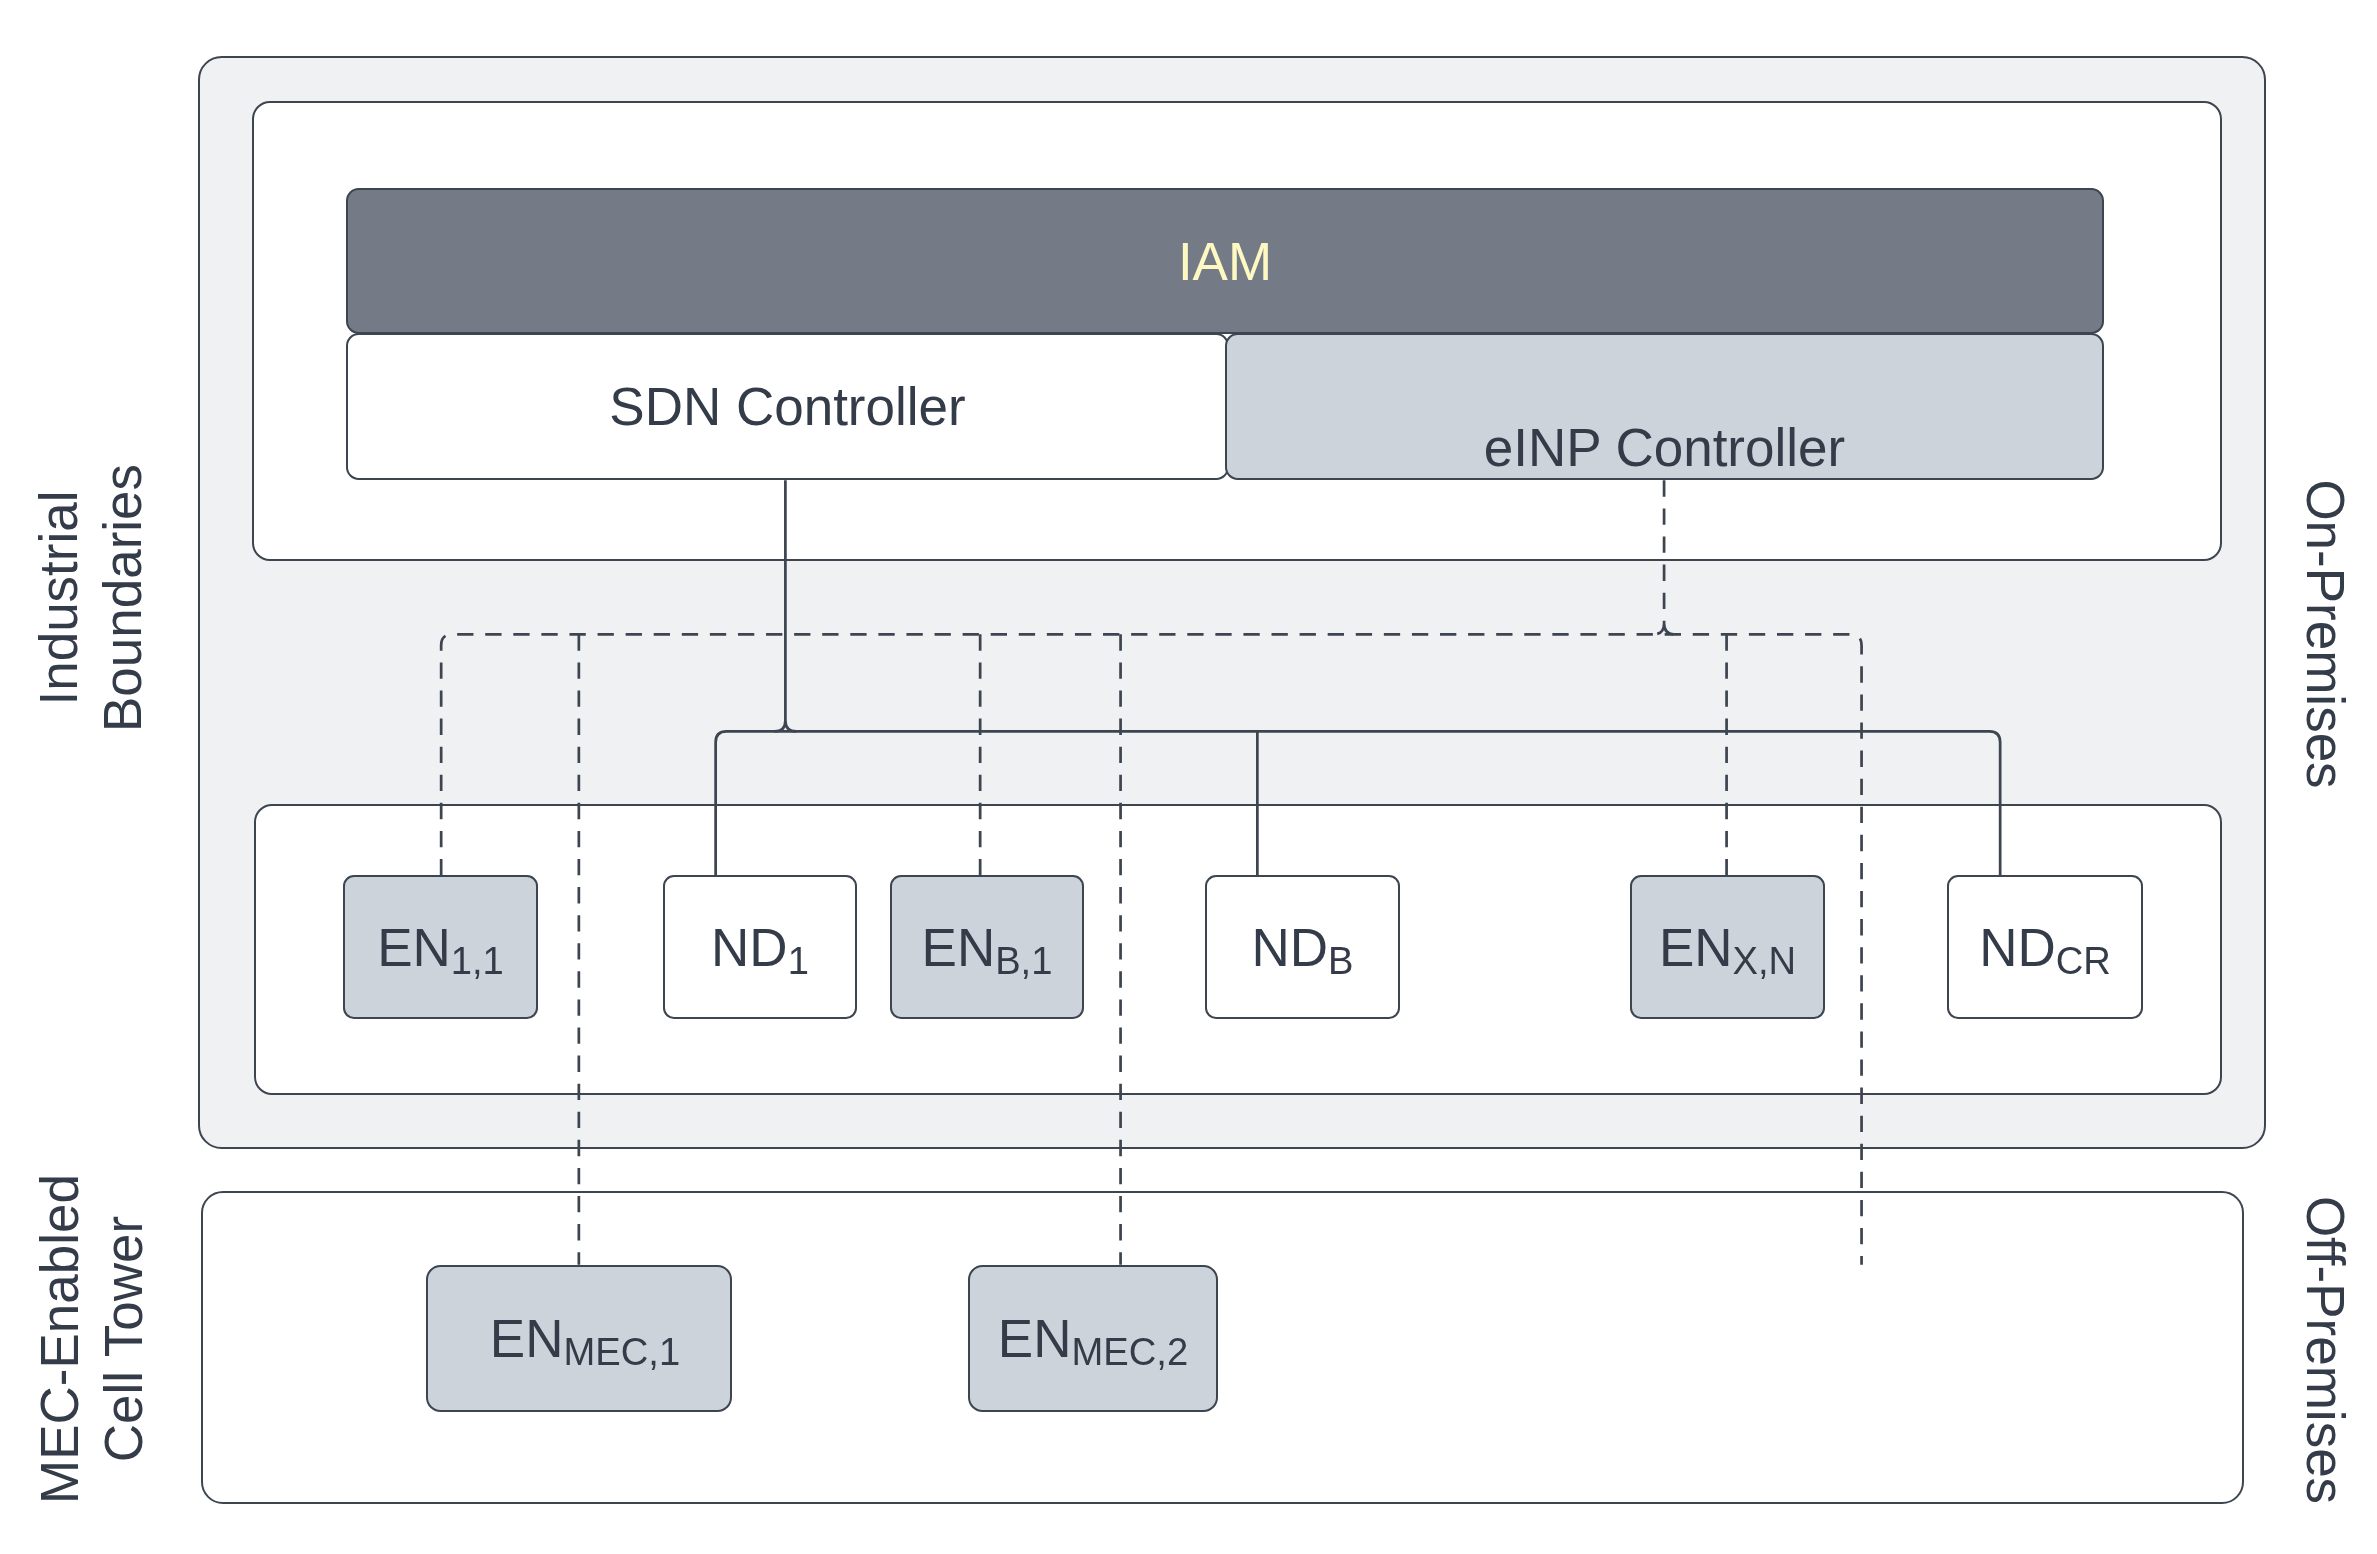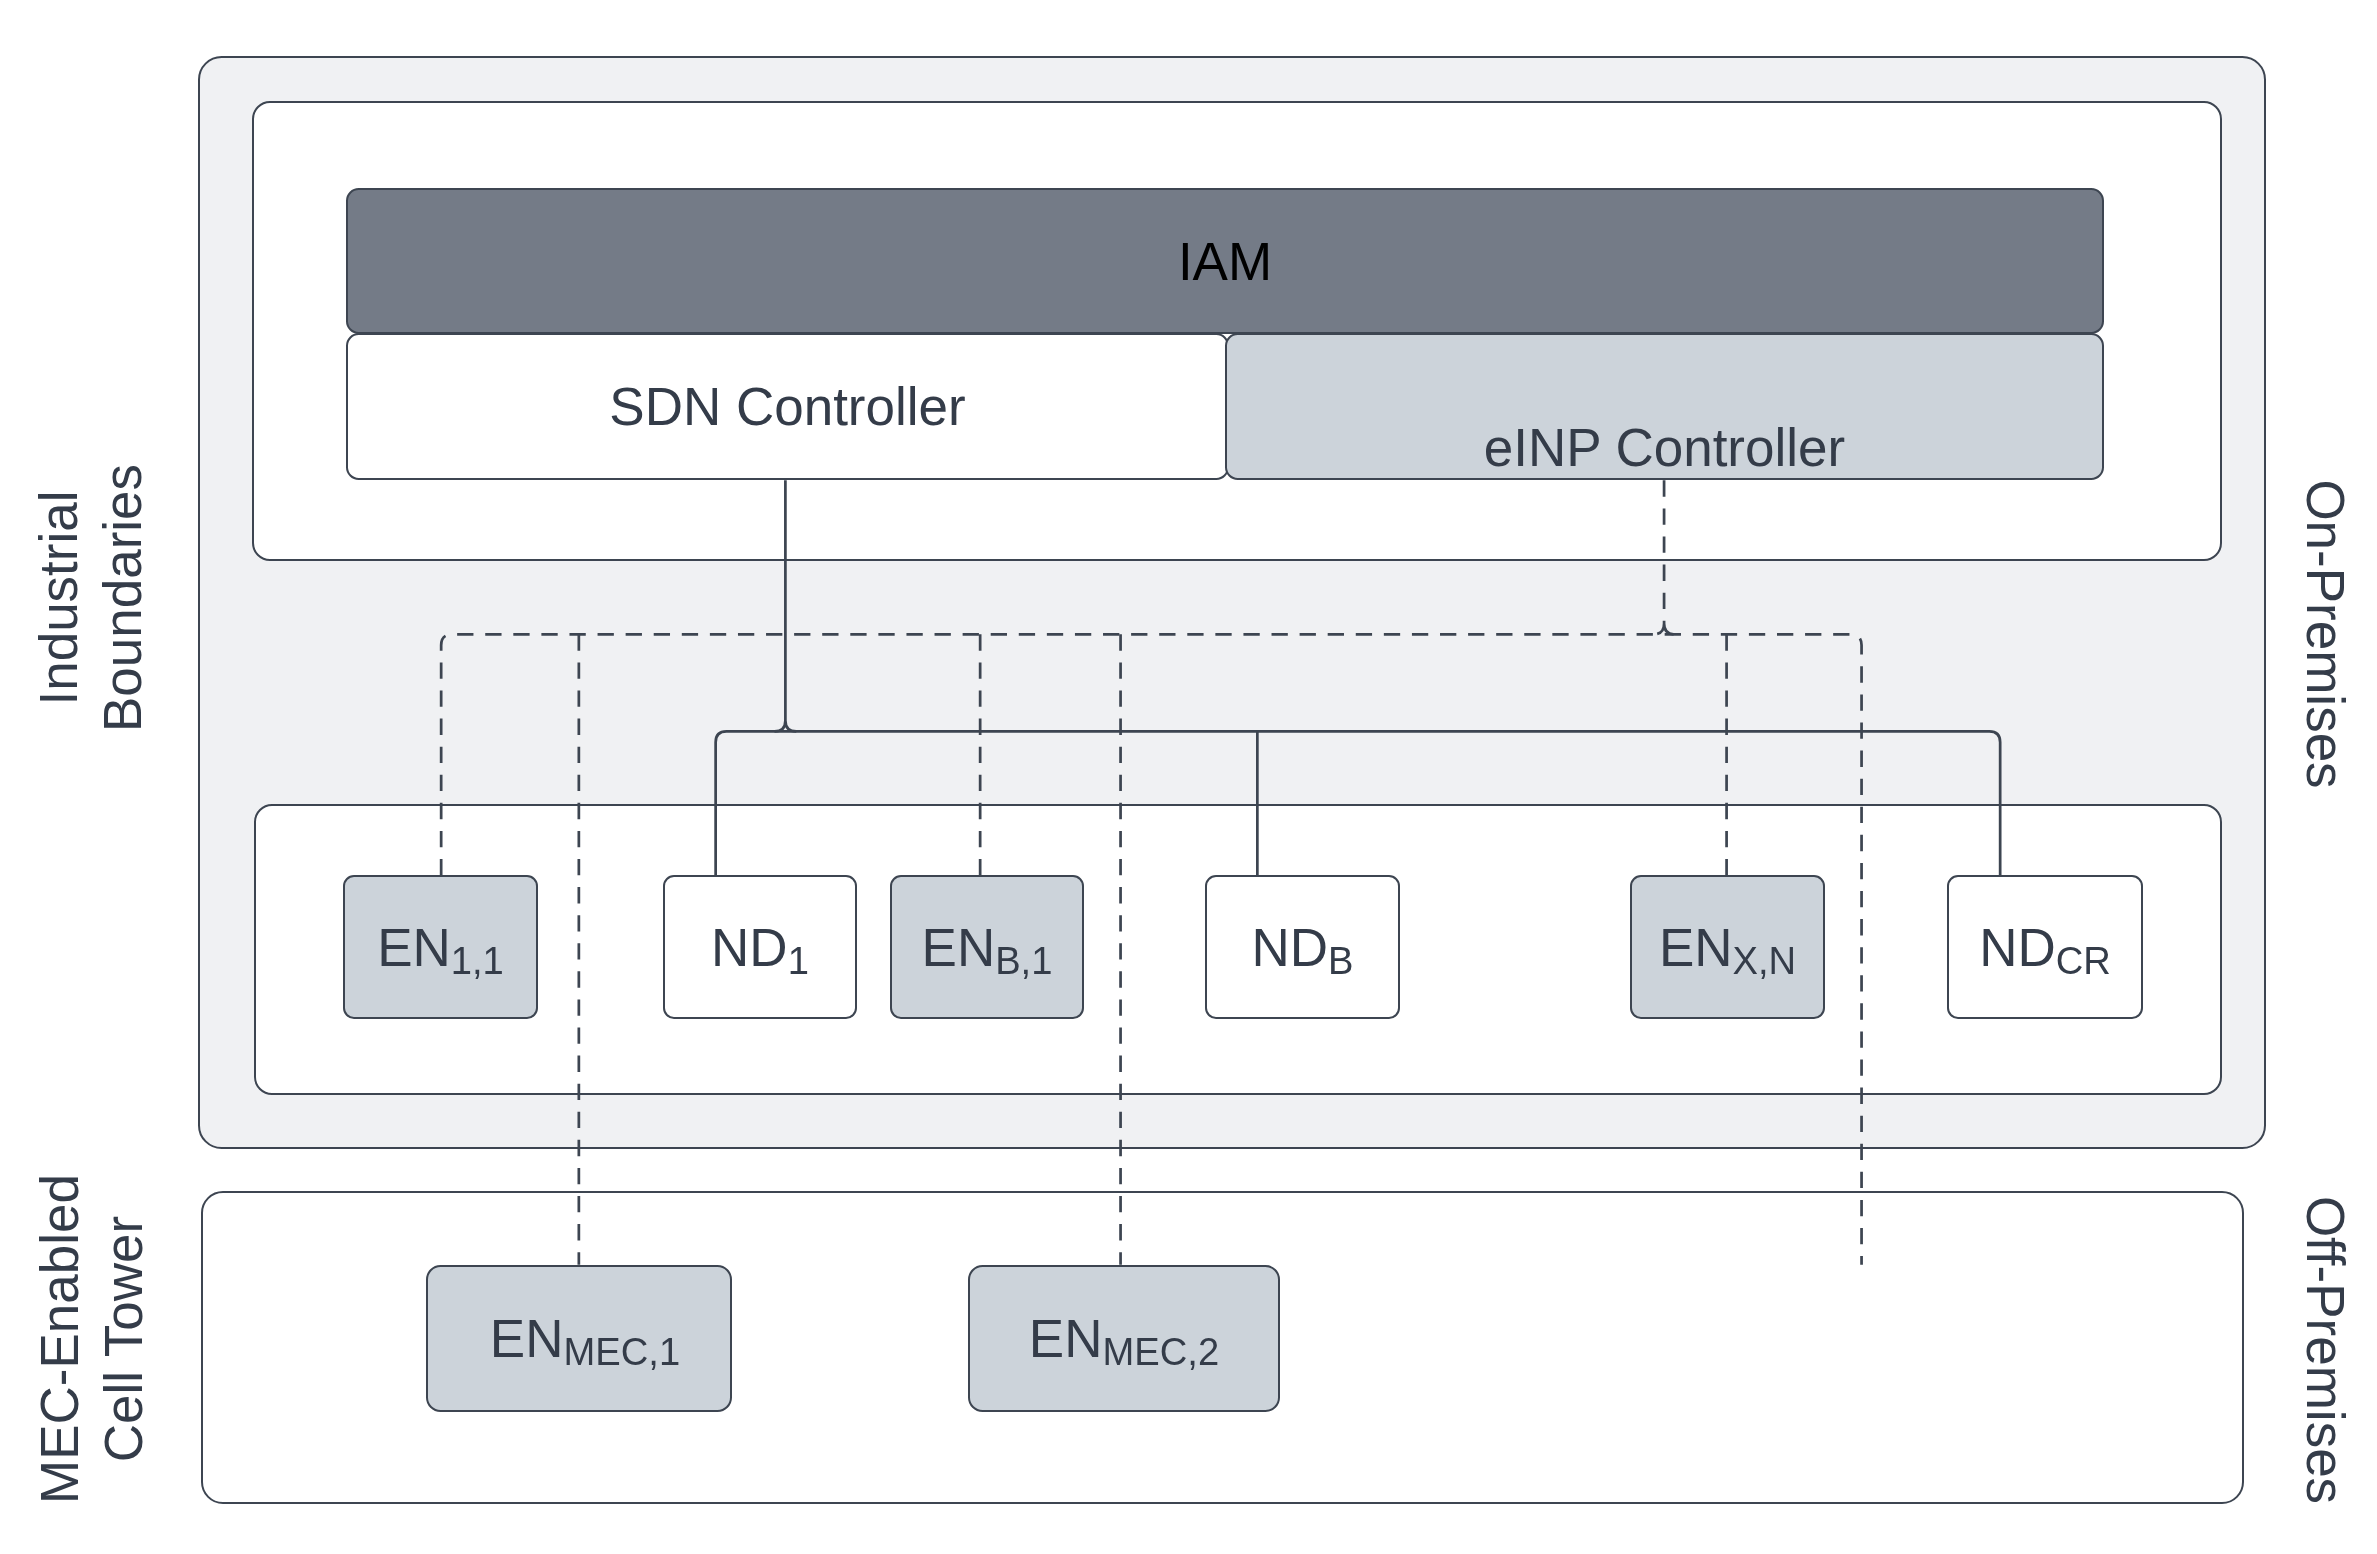--- a/index.html
+++ b/index.html
@@ -18,42 +18,42 @@
   .stage{position:absolute;inset:0;}
   .panel{position:absolute;box-sizing:border-box;border:2.7px solid var(--ink);}
   .outer{left:198px;top:56px;width:2068px;height:1093px;border-radius:23.6px;background:var(--panel-fill);}
   .topbox{left:252px;top:101px;width:1970px;height:460px;border-radius:18px;background:var(--white);}
   .middlebox{left:254px;top:804px;width:1968px;height:291px;border-radius:18px;background:var(--white);}
   .bottombox{left:201px;top:1191px;width:2043px;height:313px;border-radius:22px;background:var(--white);}
   .bar{
     position:absolute;box-sizing:border-box;border:2.7px solid var(--ink);border-radius:12.7px;
     display:flex;align-items:center;justify-content:center;font-size:53px;
   }
-  .iam{left:346px;top:188px;width:1758px;height:146px;background:var(--dark-fill);color:#000000;}
+  .iam{left:346px;top:188px;width:1758px;height:146px;background:var(--dark-fill);color:#fef9c3;}
   .sdn{left:346px;top:333px;width:883px;height:147px;background:var(--white);}
   .einp{left:1225px;top:333px;width:879px;height:147px;background:var(--shade-fill);align-items:flex-end;}
   .node{
     position:absolute;box-sizing:border-box;border:2.7px solid var(--ink);border-radius:11px;
     display:flex;align-items:center;justify-content:center;font-size:53px;top:875px;height:144px;
   }
   .node.shaded{background:var(--shade-fill);}
   .node.plain{background:var(--white);margin-left:44px;}
   .mec{
     position:absolute;box-sizing:border-box;border:2.7px solid var(--ink);border-radius:14.5px;
     background:var(--shade-fill);display:flex;align-items:center;justify-content:center;
     font-size:53px;top:1265px;height:147px;
   }
   .n-en11{left:343px;width:195px;}
   .n-nd1{left:619px;width:194px;}
   .n-enb1{left:890px;width:194px;}
   .n-ndb{left:1161px;width:195px;}
   .n-enxn{left:1630px;width:195px;}
   .n-ndcr{left:1903px;width:196px;}
   .m-mec1{left:426px;width:306px;padding-left:12px;}
-  .m-mec2{left:968px;width:312px;}
+  .m-mec2{left:968px;width:250px;}
   .m-mecn{left:1713px;width:304px;}
   sub.sub{font-size:0.72em;line-height:0;vertical-align:-0.22em;letter-spacing:0;}
   .vlabel{
     position:absolute;font-size:53px;line-height:1.2;text-align:center;white-space:nowrap;
     transform:translate(-50%,-50%) rotate(-90deg);color:var(--text);
   }
   .vlabel.cw{transform:translate(-50%,-50%) rotate(90deg);}
   .lbl-industrial{left:91px;top:598px;}
   .lbl-onprem{left:2325px;top:634px;}
   .lbl-mectower{left:92px;top:1339px;}

